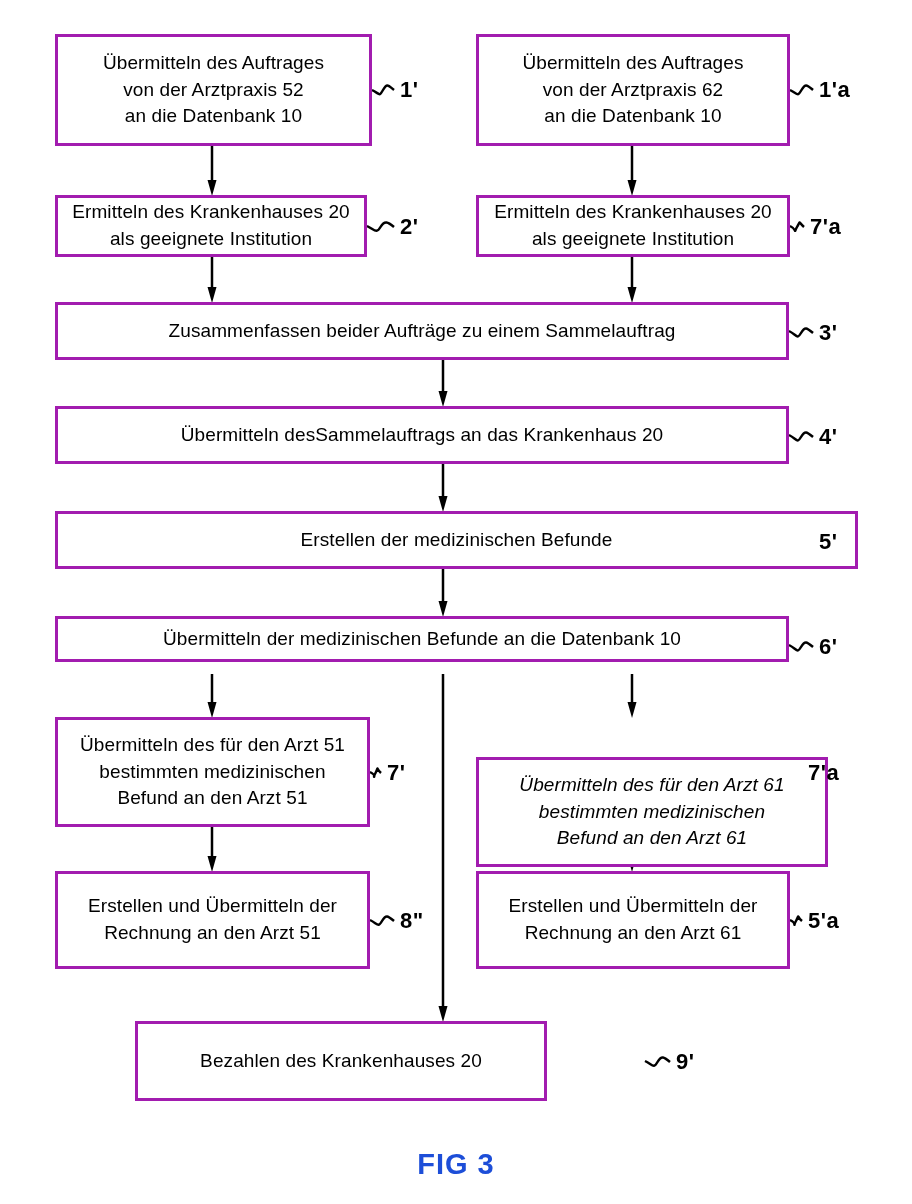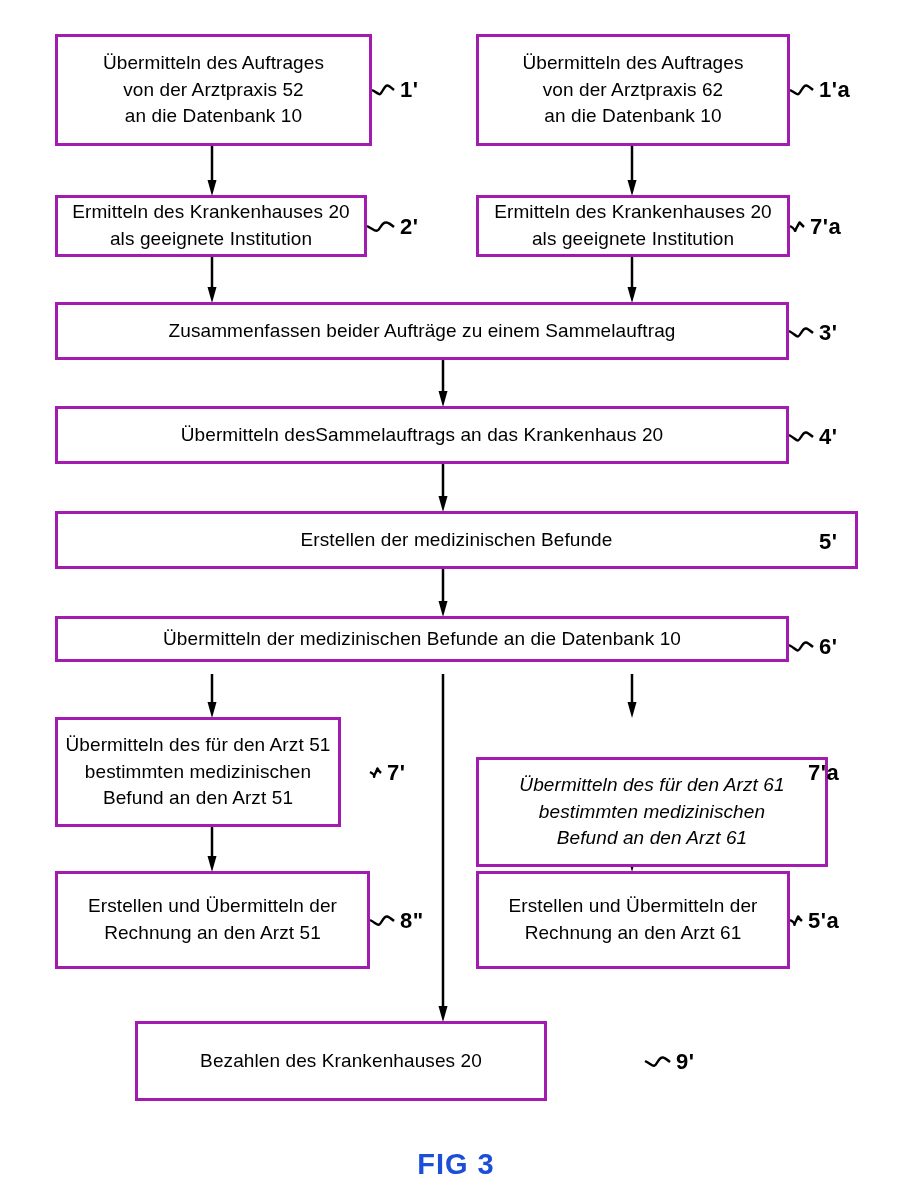--- a/index.html
+++ b/index.html
@@ -134,21 +134,21 @@
       </div>
       <div class="ref" style="left: 819px; top: 424px;">4'</div>
       <div class="node" style="left: 55px; top: 511px; width: 803px; height: 58px;">
         <div class="node-label">Erstellen der medizinischen Befunde</div>
       </div>
       <div class="ref" style="left: 819px; top: 529px;">5'</div>
       <div class="node" style="left: 55px; top: 616px; width: 734px; height: 46px;">
         <div class="node-label">Übermitteln der medizinischen Befunde  an die Datenbank 10</div>
       </div>
       <div class="ref" style="left: 819px; top: 634px;">6'</div>
-      <div class="node" style="left: 55px; top: 717px; width: 286px; height: 110px;">
+      <div class="node" style="left: 55px; top: 717px; width: 315px; height: 110px;">
         <div class="node-label">Übermitteln des für den Arzt 51
 bestimmten medizinischen
 Befund an den Arzt 51</div>
       </div>
       <div class="ref" style="left: 387px; top: 760px;">7'</div>
       <div class="node" style="left: 476px; top: 757px; width: 352px; height: 110px; font-style: italic;">
         <div class="node-label">Übermitteln des für den Arzt 61
 bestimmten medizinischen
 Befund an den Arzt 61</div>
       </div>

